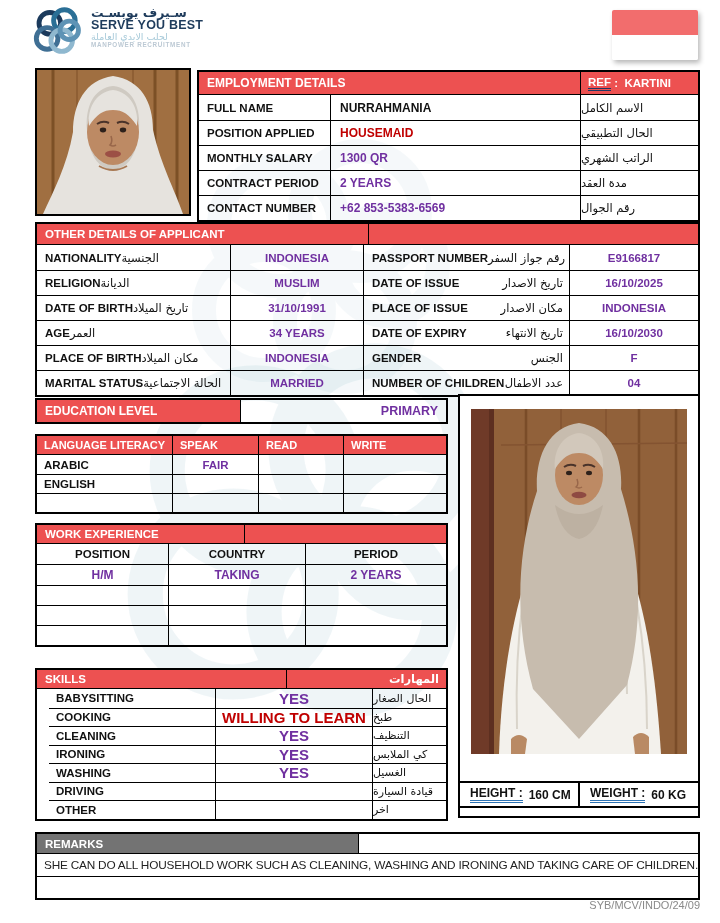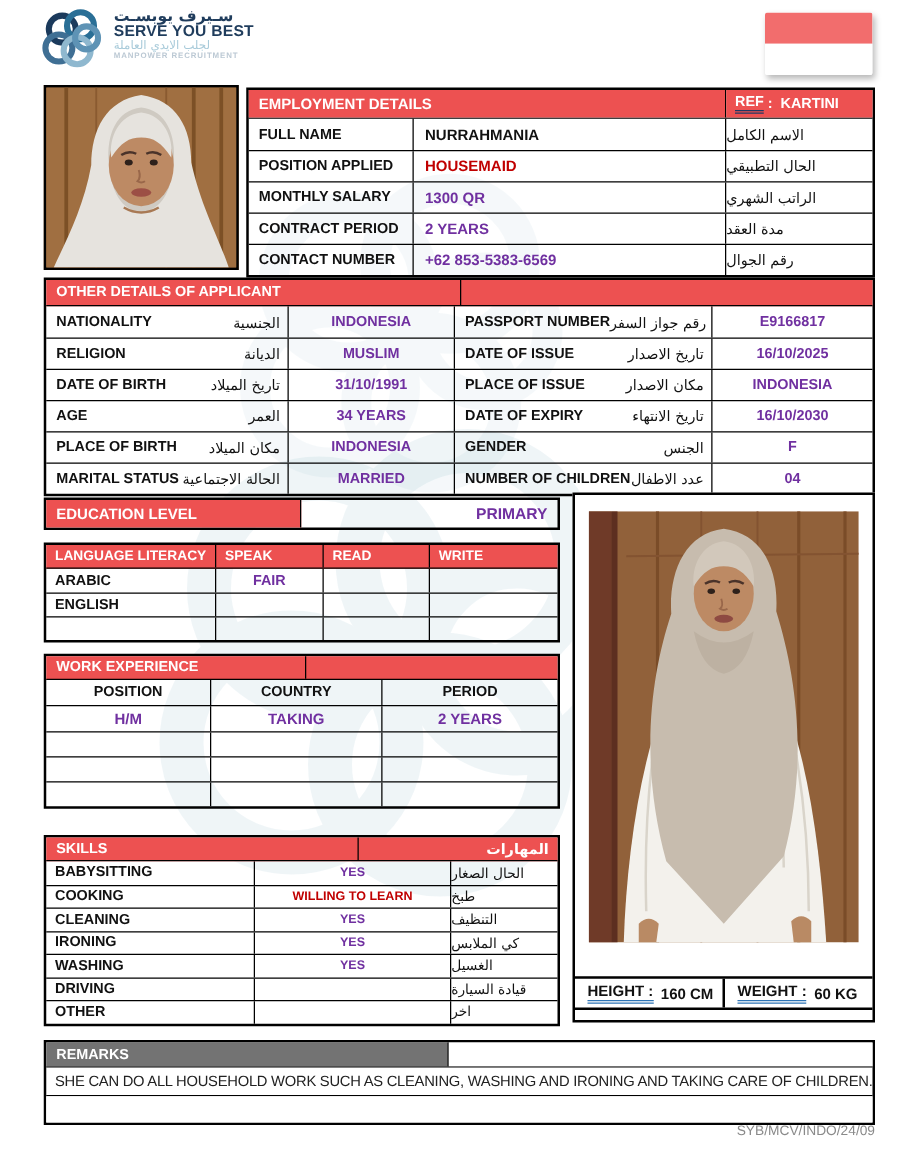--- a/index.html
+++ b/index.html
@@ -58,21 +58,21 @@
   .emp-row .c1 { width:132px; border-right:1px solid #000; padding-left:8px; }
   .emp-row .c2 { width:250px; border-right:1px solid #000; padding-left:9px; font-weight:bold; font-size:12px; }
   .emp-row .c3 { flex:1; justify-content:flex-end; padding-right:8px; }
 
   
   .oth { left:35px; top:222px; width:665px; }
   .oth-banner { height:21px; padding-left:8px; border-bottom:1px solid #000; position:relative; }
   .oth-banner .bdiv { position:absolute; left:331px; top:0; bottom:0; width:1px; background:#000; }
   .oth-row { height:25px; display:flex; }
   .oth-row + .oth-row { border-top:1px solid #000; }
-  .oth-row .c1 { width:194px; border-right:1px solid #000; padding:0 6px 0 8px; justify-content:space-between; }
+  .oth-row .c1 { width:194px; border-right:1px solid #000; padding:0 6px 0 8px; justify-content:flex-start; }
   .oth-row .c2 { width:133px; border-right:1px solid #000; justify-content:center; font-weight:bold; font-size:11.5px; }
   .oth-row .c3 { width:206px; border-right:1px solid #000; padding:0 6px 0 8px; justify-content:space-between; }
   .oth-row .c4 { flex:1; justify-content:center; font-weight:bold; font-size:11.5px; }
 
   
   .edu { left:35px; top:398px; width:413px; height:26px; display:flex; }
   .edu .e1 { width:204px; padding-left:8px; font-size:12px; border-right:1px solid #000; }
   .edu .e2 { flex:1; display:flex; align-items:center; justify-content:flex-end; padding-right:8px; font-weight:bold; font-size:12.5px; }
 
   
@@ -102,24 +102,24 @@
   .work-row { height:20px; display:flex; }
   .work-row + .work-row { border-top:1px solid #000; }
   .work-row .cell { justify-content:center; font-weight:bold; font-size:12px; }
 
   
   .skills { left:35px; top:668px; width:413px; }
   .skills-banner { height:19px; border-bottom:1px solid #000; position:relative; padding-left:8px; }
   .skills-banner .bdiv { position:absolute; left:249px; top:0; bottom:0; width:1px; background:#000; }
   .skills-banner .sk-ar { position:absolute; right:7px; top:0; bottom:0; display:flex; align-items:center;
         font-family:"DejaVu Sans",sans-serif; direction:rtl; color:#fff; font-size:11.5px; font-weight:bold; }
-  .skill-row { height:18.5px; display:flex; }
+  .skill-row { height:18.5px; display:flex;margin-left:12px; }
   .skill-row + .skill-row { border-top:1px solid #000; }
   .skill-row .c1 { width:167px; border-right:1px solid #000; padding-left:7px; }
-  .skill-row .c2 { width:157px; border-right:1px solid #000; justify-content:center; font-weight:bold; font-size:10px; }
+  .skill-row .c2 { width:157px; border-right:1px solid #000; justify-content:center; font-weight:bold; font-size:15px; }
   .skill-row .c3 { flex:1; justify-content:flex-end; padding-right:7px; }
   .skill-row .ar { font-size:11px; }
 
   
   .remarks { left:35px; top:832px; width:665px; }
   .rem-head { height:20px; display:flex; border-bottom:1px solid #000; }
   .rem-head .r1 { width:322px; background:#737373; color:#fff; font-weight:bold; font-size:11.5px; display:flex; align-items:center; padding-left:8px; border-right:1px solid #000; }
   .rem-head .r2 { flex:1; background:#fff; }
   .rem-text { height:23px; display:flex; align-items:center; padding-left:7px; font-size:11.8px; color:#222; border-bottom:1px solid #000; letter-spacing:-.2px; }
   .rem-empty { height:21px; background:#fff; }

